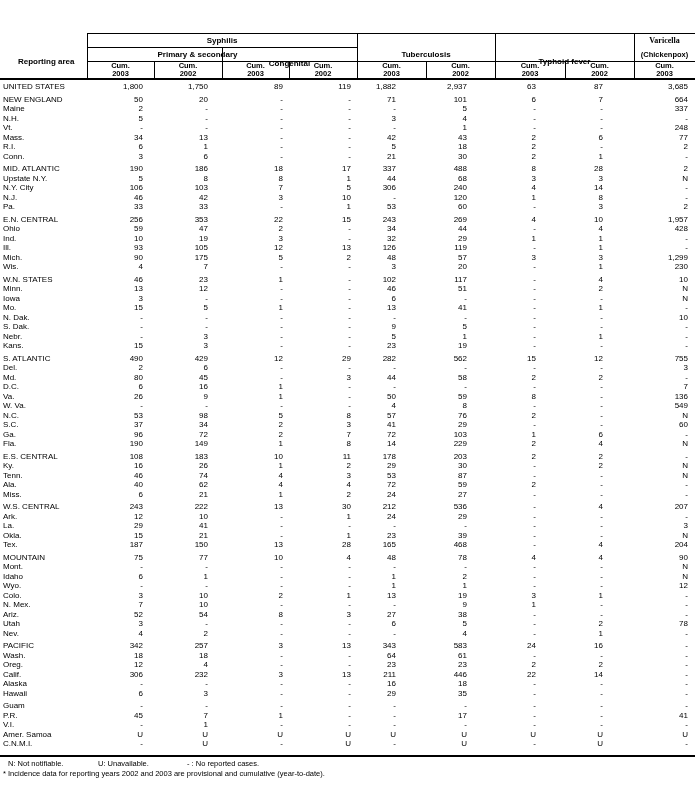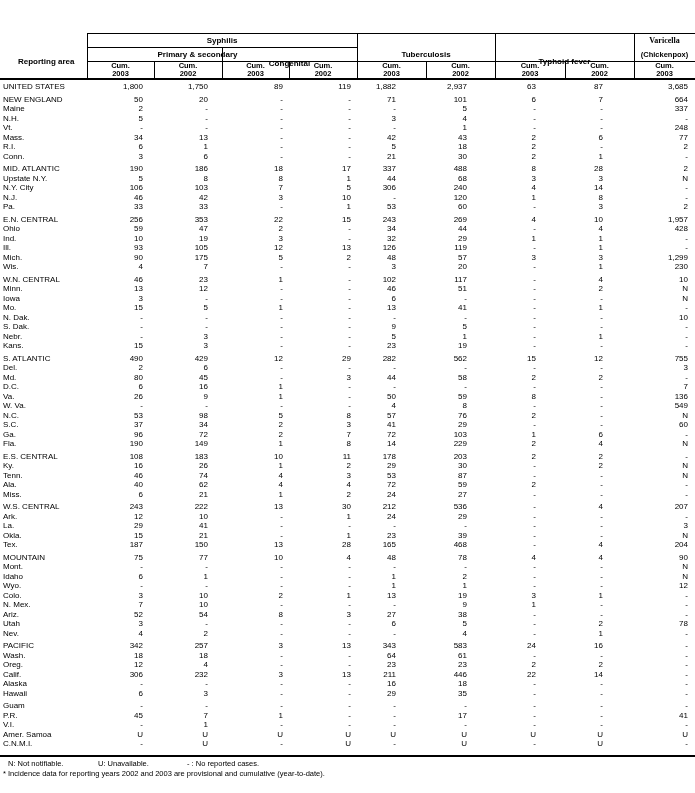--- a/index.html
+++ b/index.html
@@ -347,21 +347,21 @@
           <div class="cell num">-</div>
           <div class="cell num">3</div>
           <div class="cell num">20</div>
           <div class="cell num">-</div>
           <div class="cell num">1</div>
           <div class="cell num">230</div>
         </div>
       </div>
       <div class="section">
         <div class="trow">
-          <div class="cell area">W.N. CENTRAL</div>
+          <div class="cell area">W.N. STATES</div>
           <div class="cell num">46</div>
           <div class="cell num">23</div>
           <div class="cell num">1</div>
           <div class="cell num">-</div>
           <div class="cell num">102</div>
           <div class="cell num">117</div>
           <div class="cell num">-</div>
           <div class="cell num">4</div>
           <div class="cell num">10</div>
         </div>

